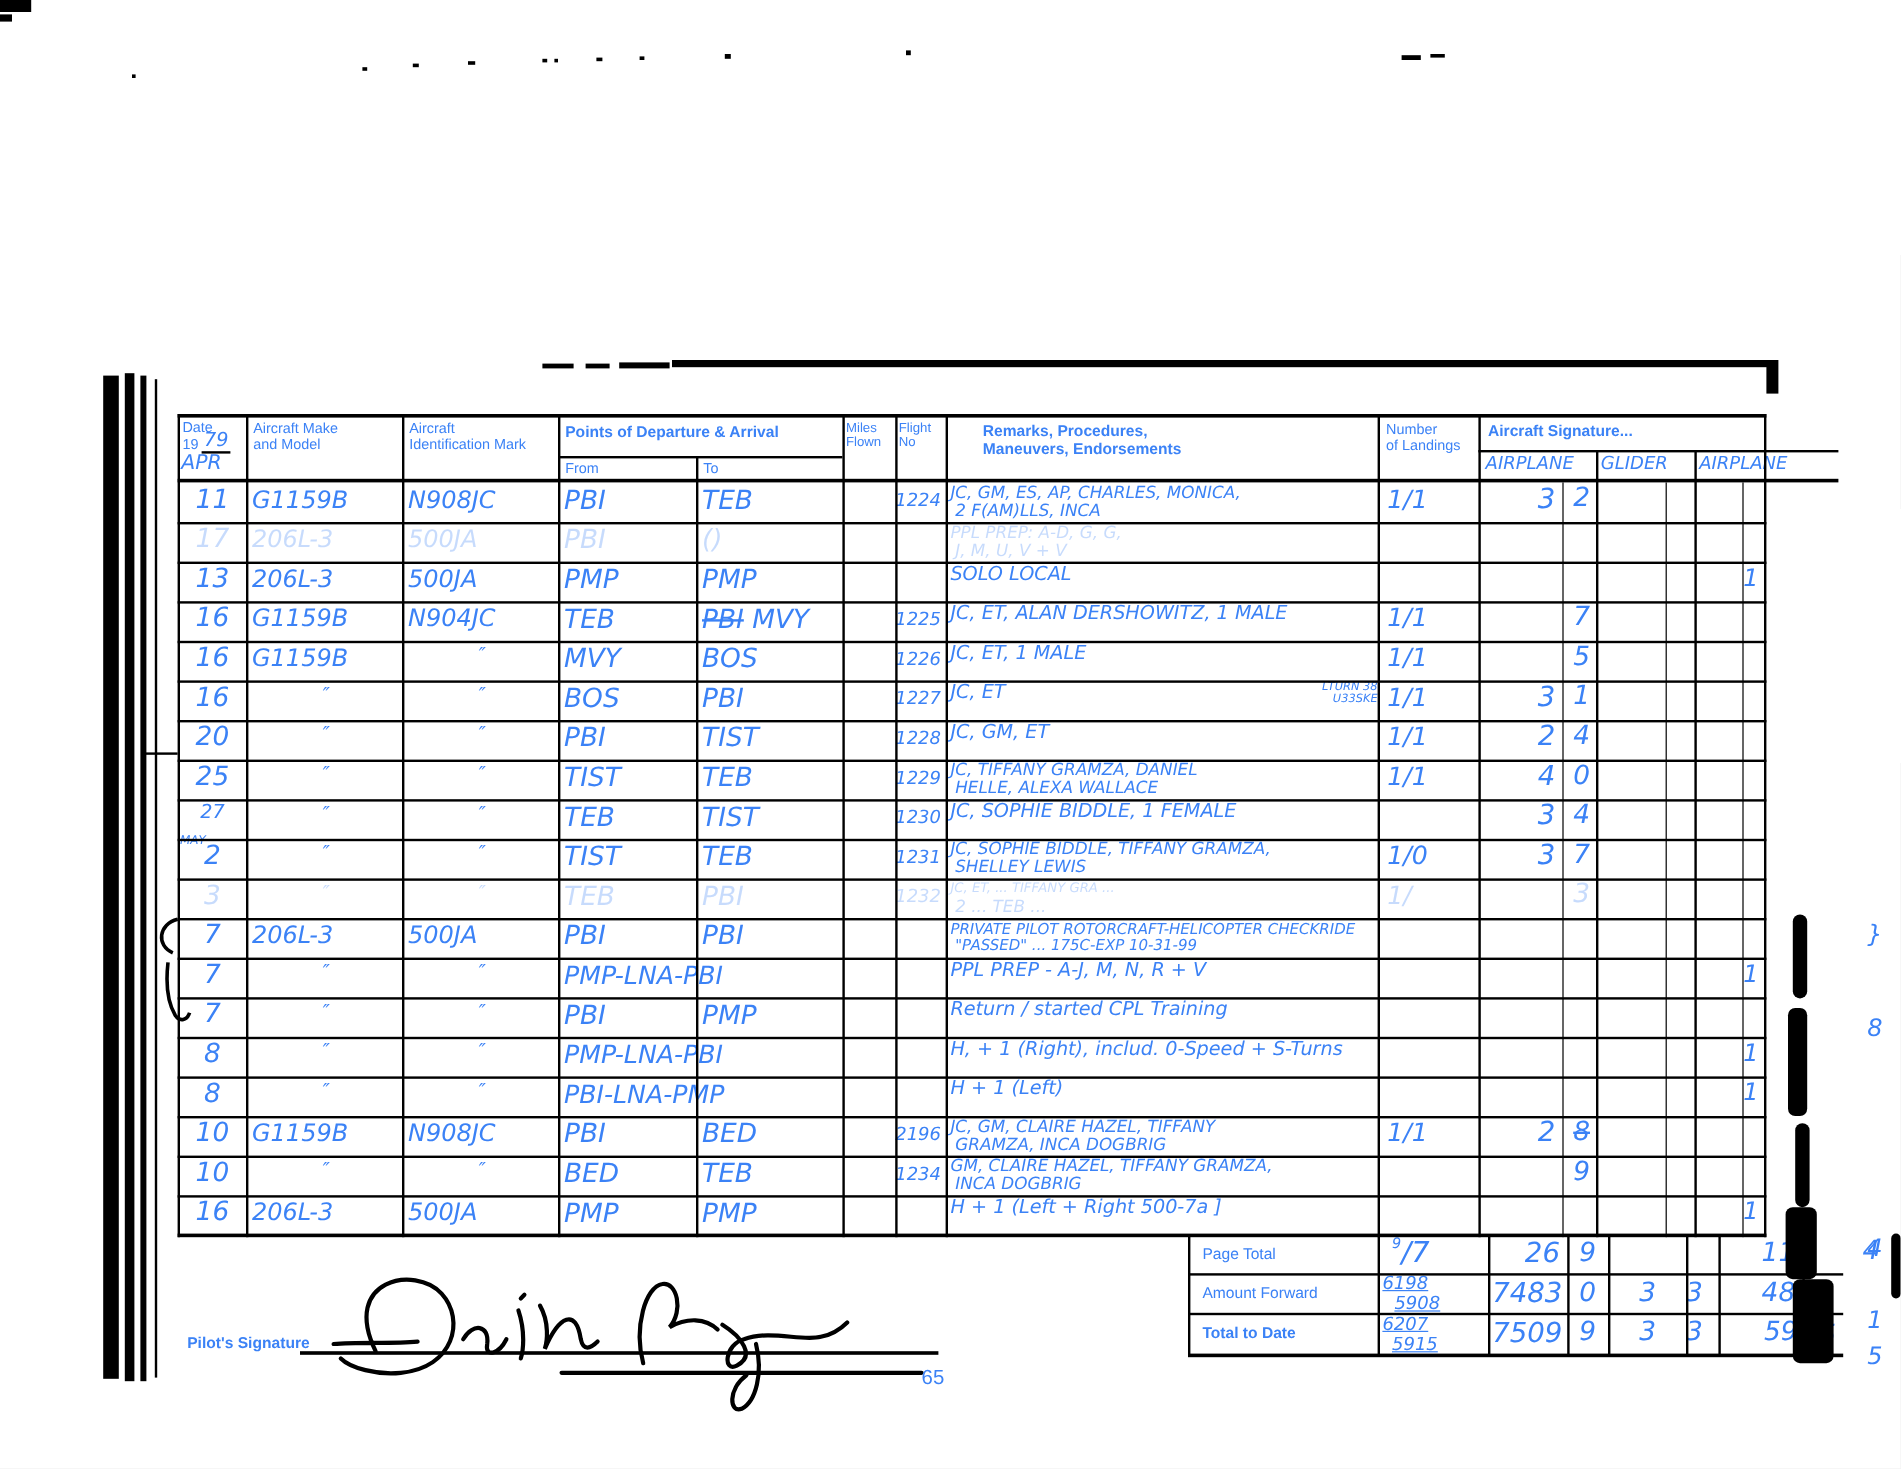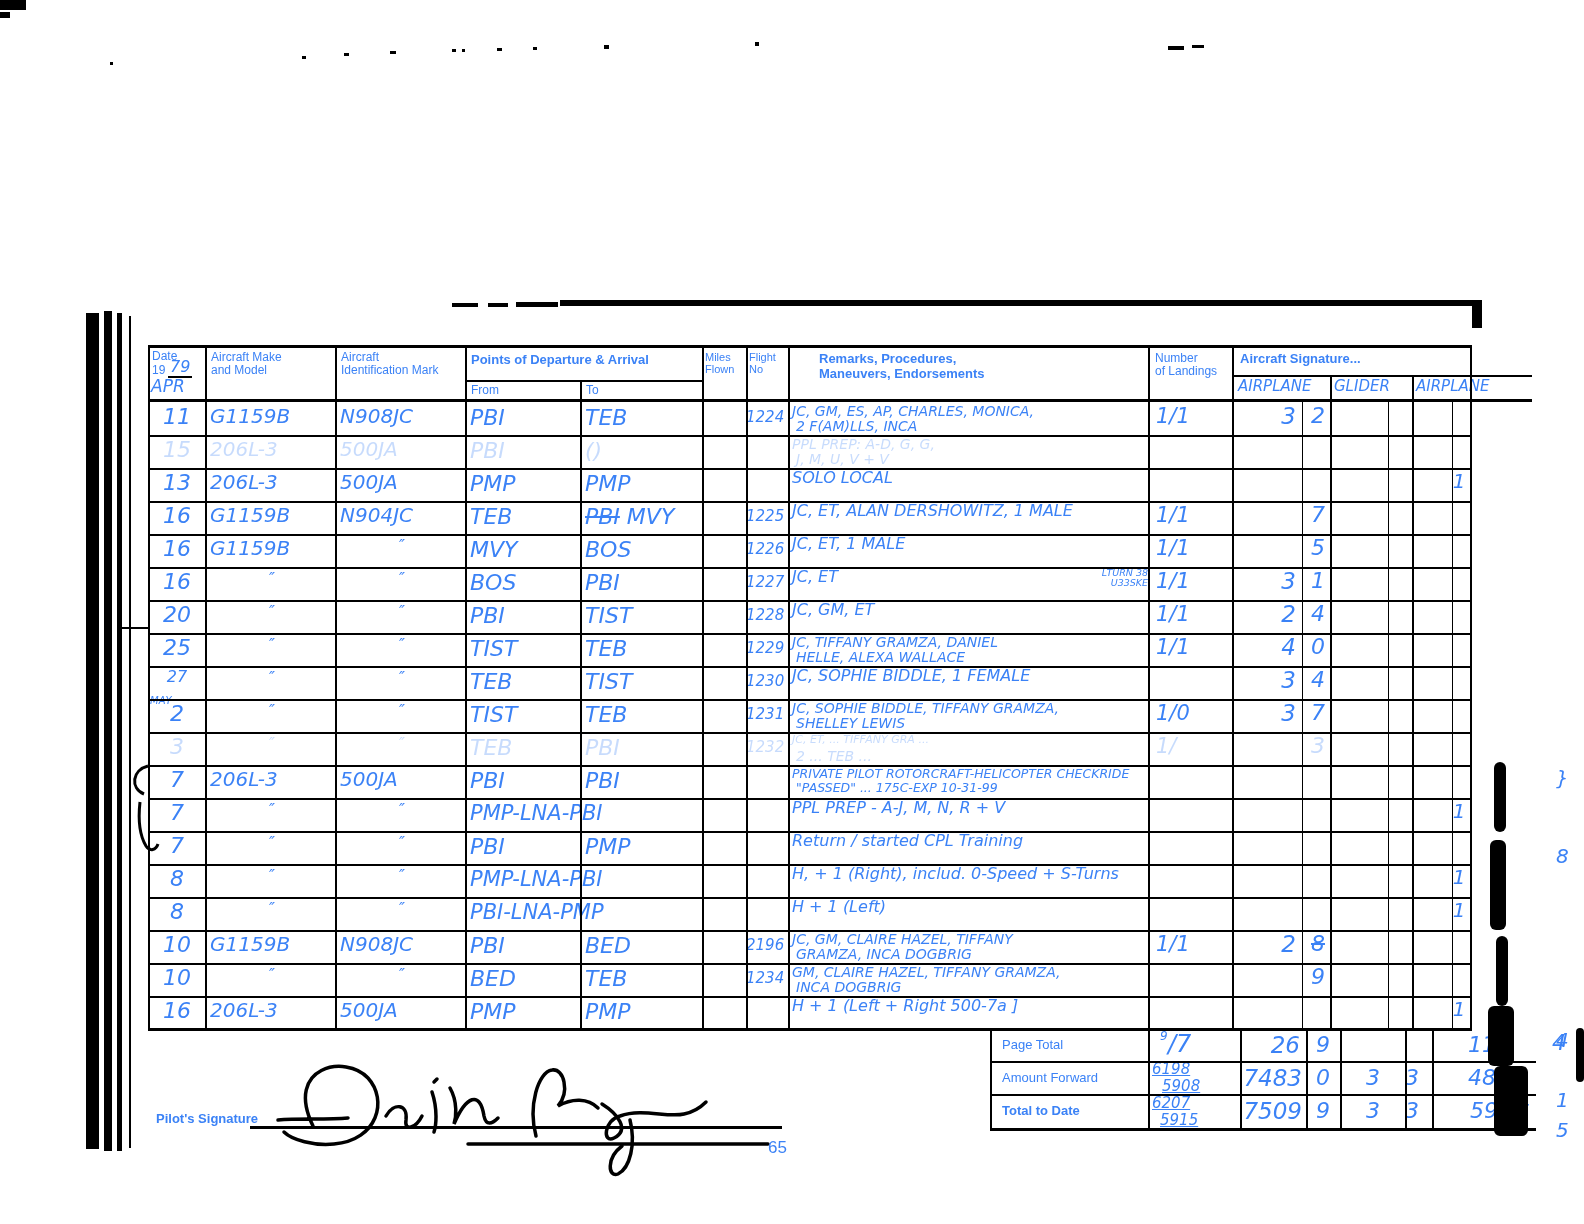--- a/index.html
+++ b/index.html
@@ -54,21 +54,21 @@
         <div class="abs hw" style="left:322px;top:4px;width:110px;font-size:22px">PBI</div>
         <div class="abs hw" style="left:437px;top:4px;width:120px;font-size:22px;white-space:nowrap"><span>TEB</span></div>
         <div class="abs hw" style="left:598px;top:8px;width:42px;font-size:15px">1224</div>
         <div class="abs hw" style="left:644px;top:2px;width:360px;font-size:14px">JC, GM, ES, AP, CHARLES, MONICA,</div>
         <div class="abs hw" style="left:648px;top:17px;width:360px;font-size:14px">2 F(AM)LLS, INCA</div>
         <div class="abs hw" style="left:1008px;top:3px;width:80px;font-size:21px">1/1</div>
         <div class="abs hw rt" style="left:1086px;top:2px;width:62px;font-size:23px;padding-right:4px">3</div>
         <div class="abs hw ctr" style="left:1156px;top:2px;width:28px;font-size:22px">2</div>
       </div>
       <div class="abs faint" style="left:148px;top:435px;width:1324px;height:33px">
-        <div class="abs hw ctr" style="left:4px;top:3px;width:50px;font-size:22px">15</div>
+        <div class="abs hw ctr" style="left:4px;top:3px;width:50px;font-size:22px">17</div>
         <div class="abs hw" style="left:62px;top:4px;width:124px;font-size:20px">206L-3</div>
         <div class="abs hw" style="left:192px;top:4px;width:124px;font-size:20px">500JA</div>
         <div class="abs hw" style="left:322px;top:4px;width:110px;font-size:22px">PBI</div>
         <div class="abs hw" style="left:437px;top:4px;width:120px;font-size:22px;white-space:nowrap"><span>()</span></div>
         <div class="abs hw" style="left:644px;top:2px;width:360px;font-size:14px">PPL PREP: A-D, G, G,</div>
         <div class="abs hw" style="left:648px;top:17px;width:360px;font-size:14px">J, M, U, V + V</div>
       </div>
       <div class="abs" style="left:148px;top:468px;width:1324px;height:33px">
         <div class="abs hw ctr" style="left:4px;top:3px;width:50px;font-size:22px">13</div>
         <div class="abs hw" style="left:62px;top:4px;width:124px;font-size:20px">206L-3</div>

